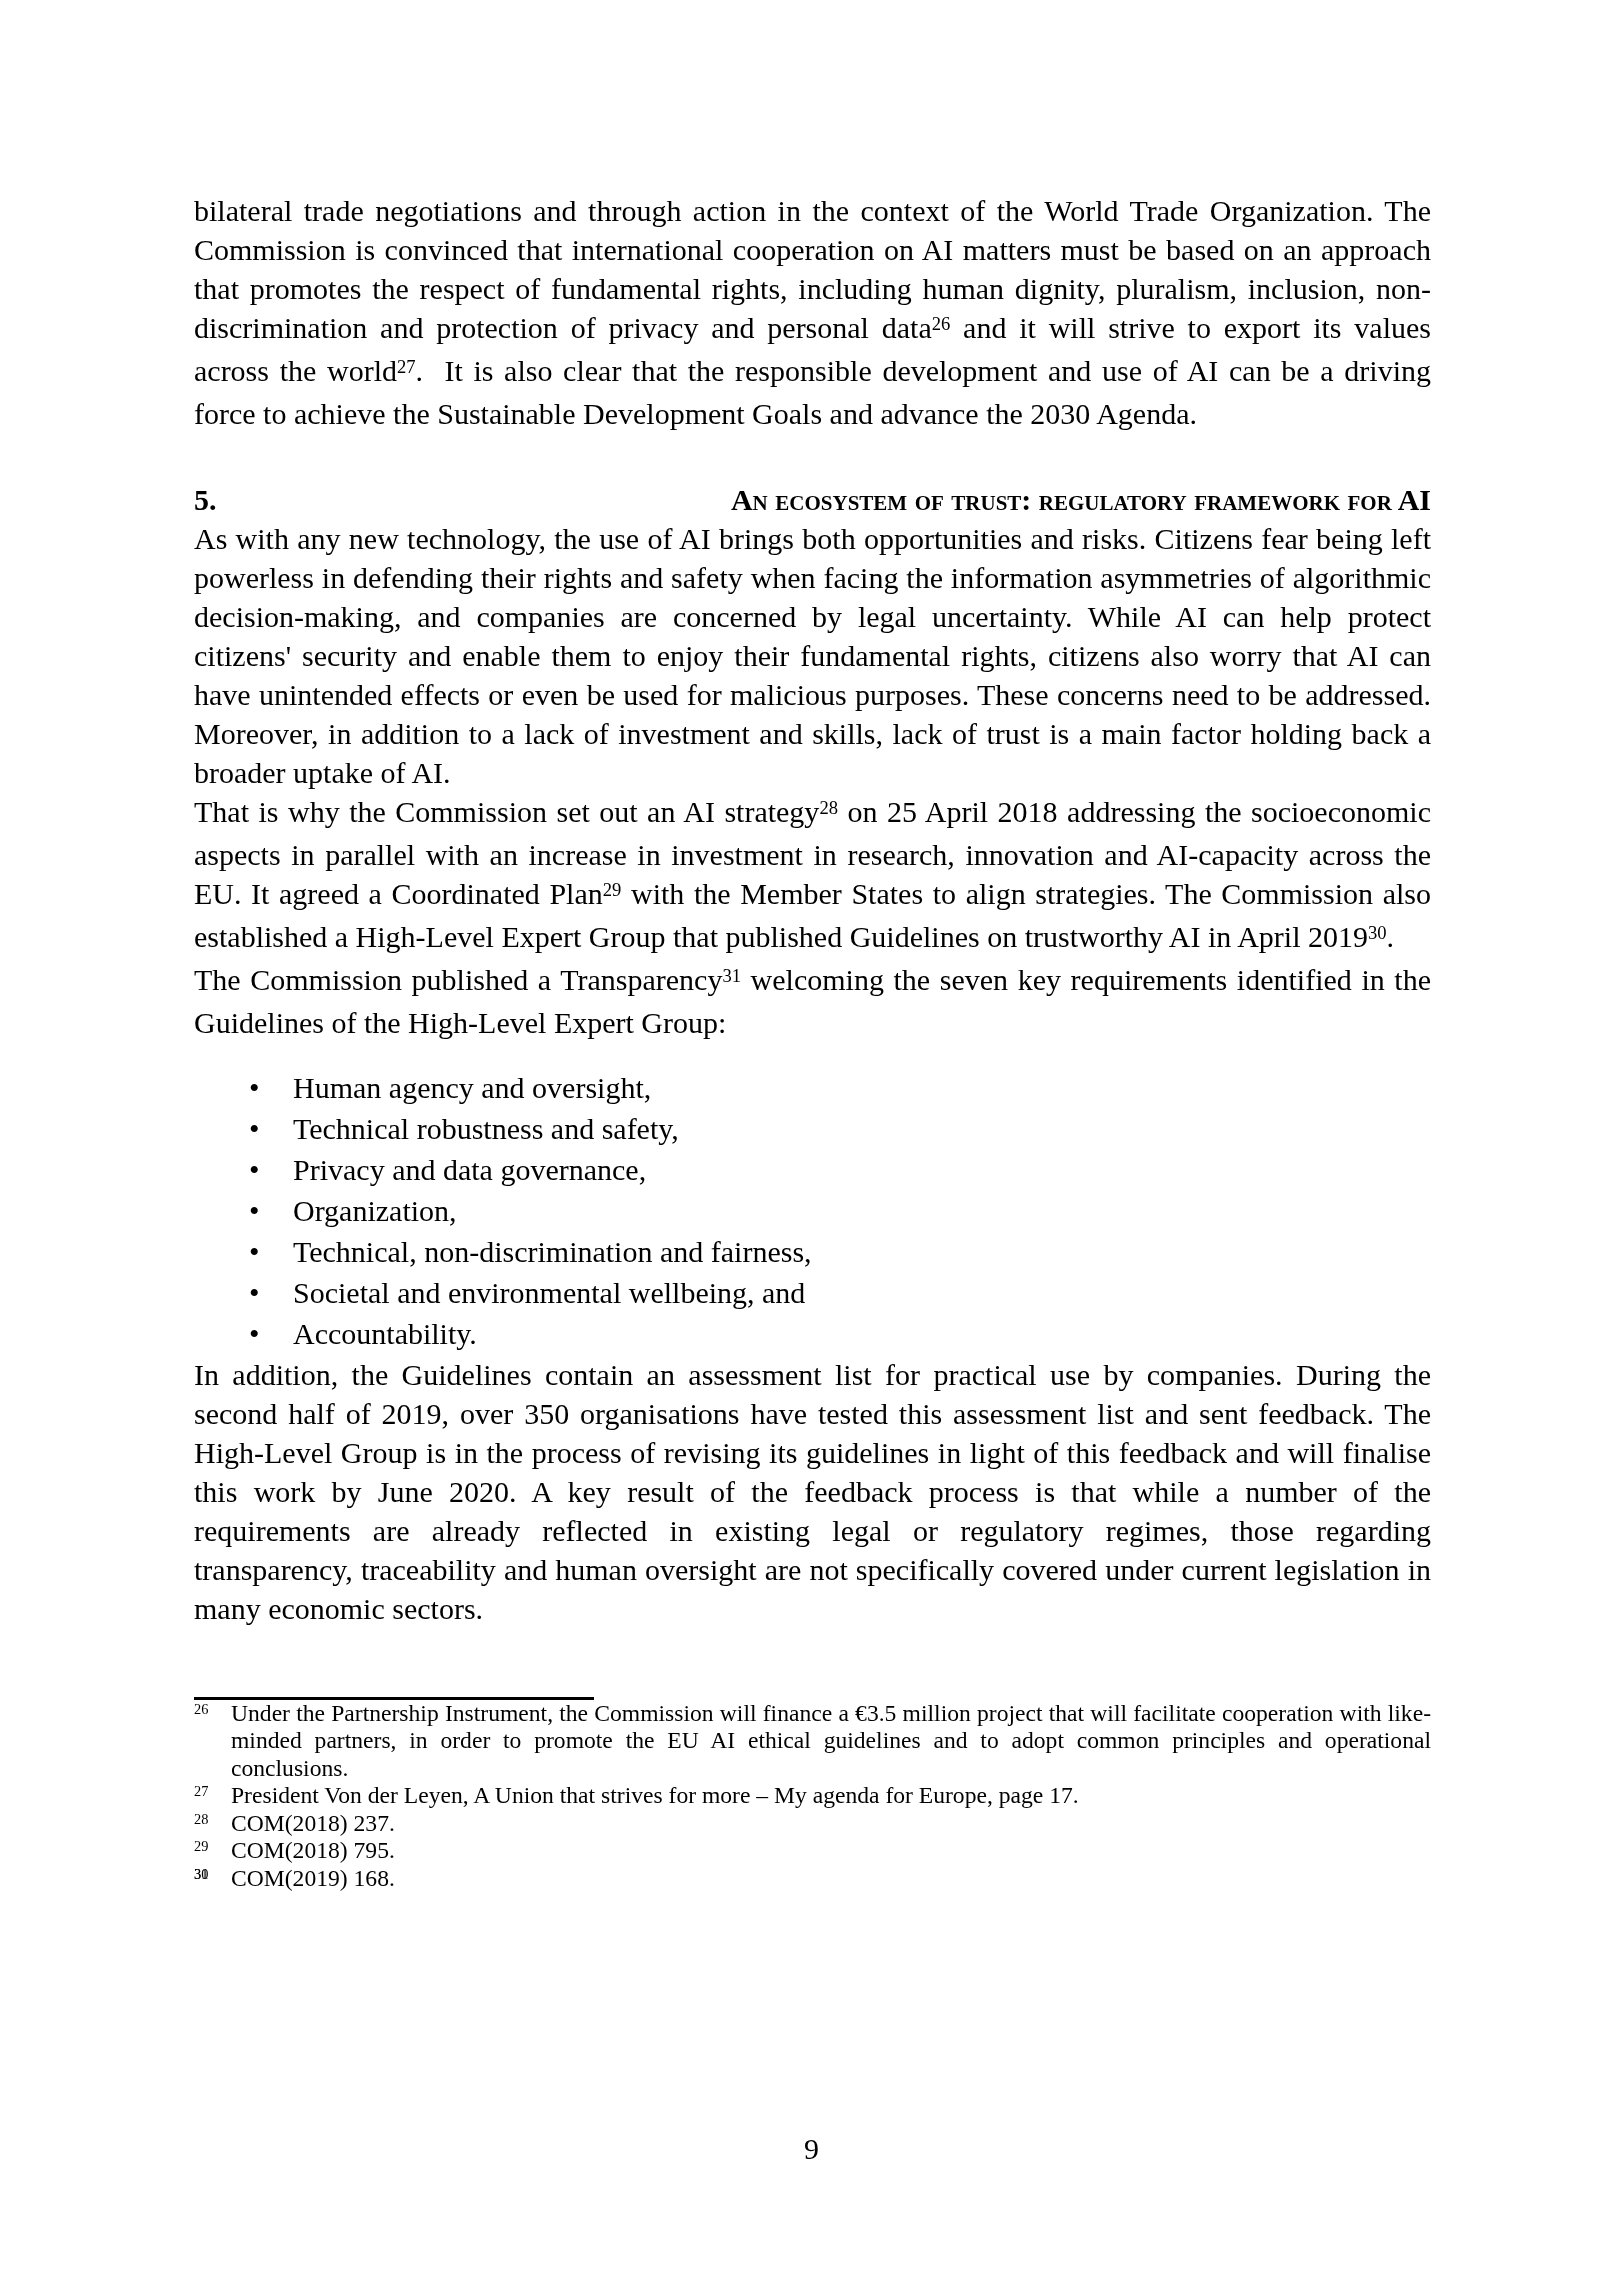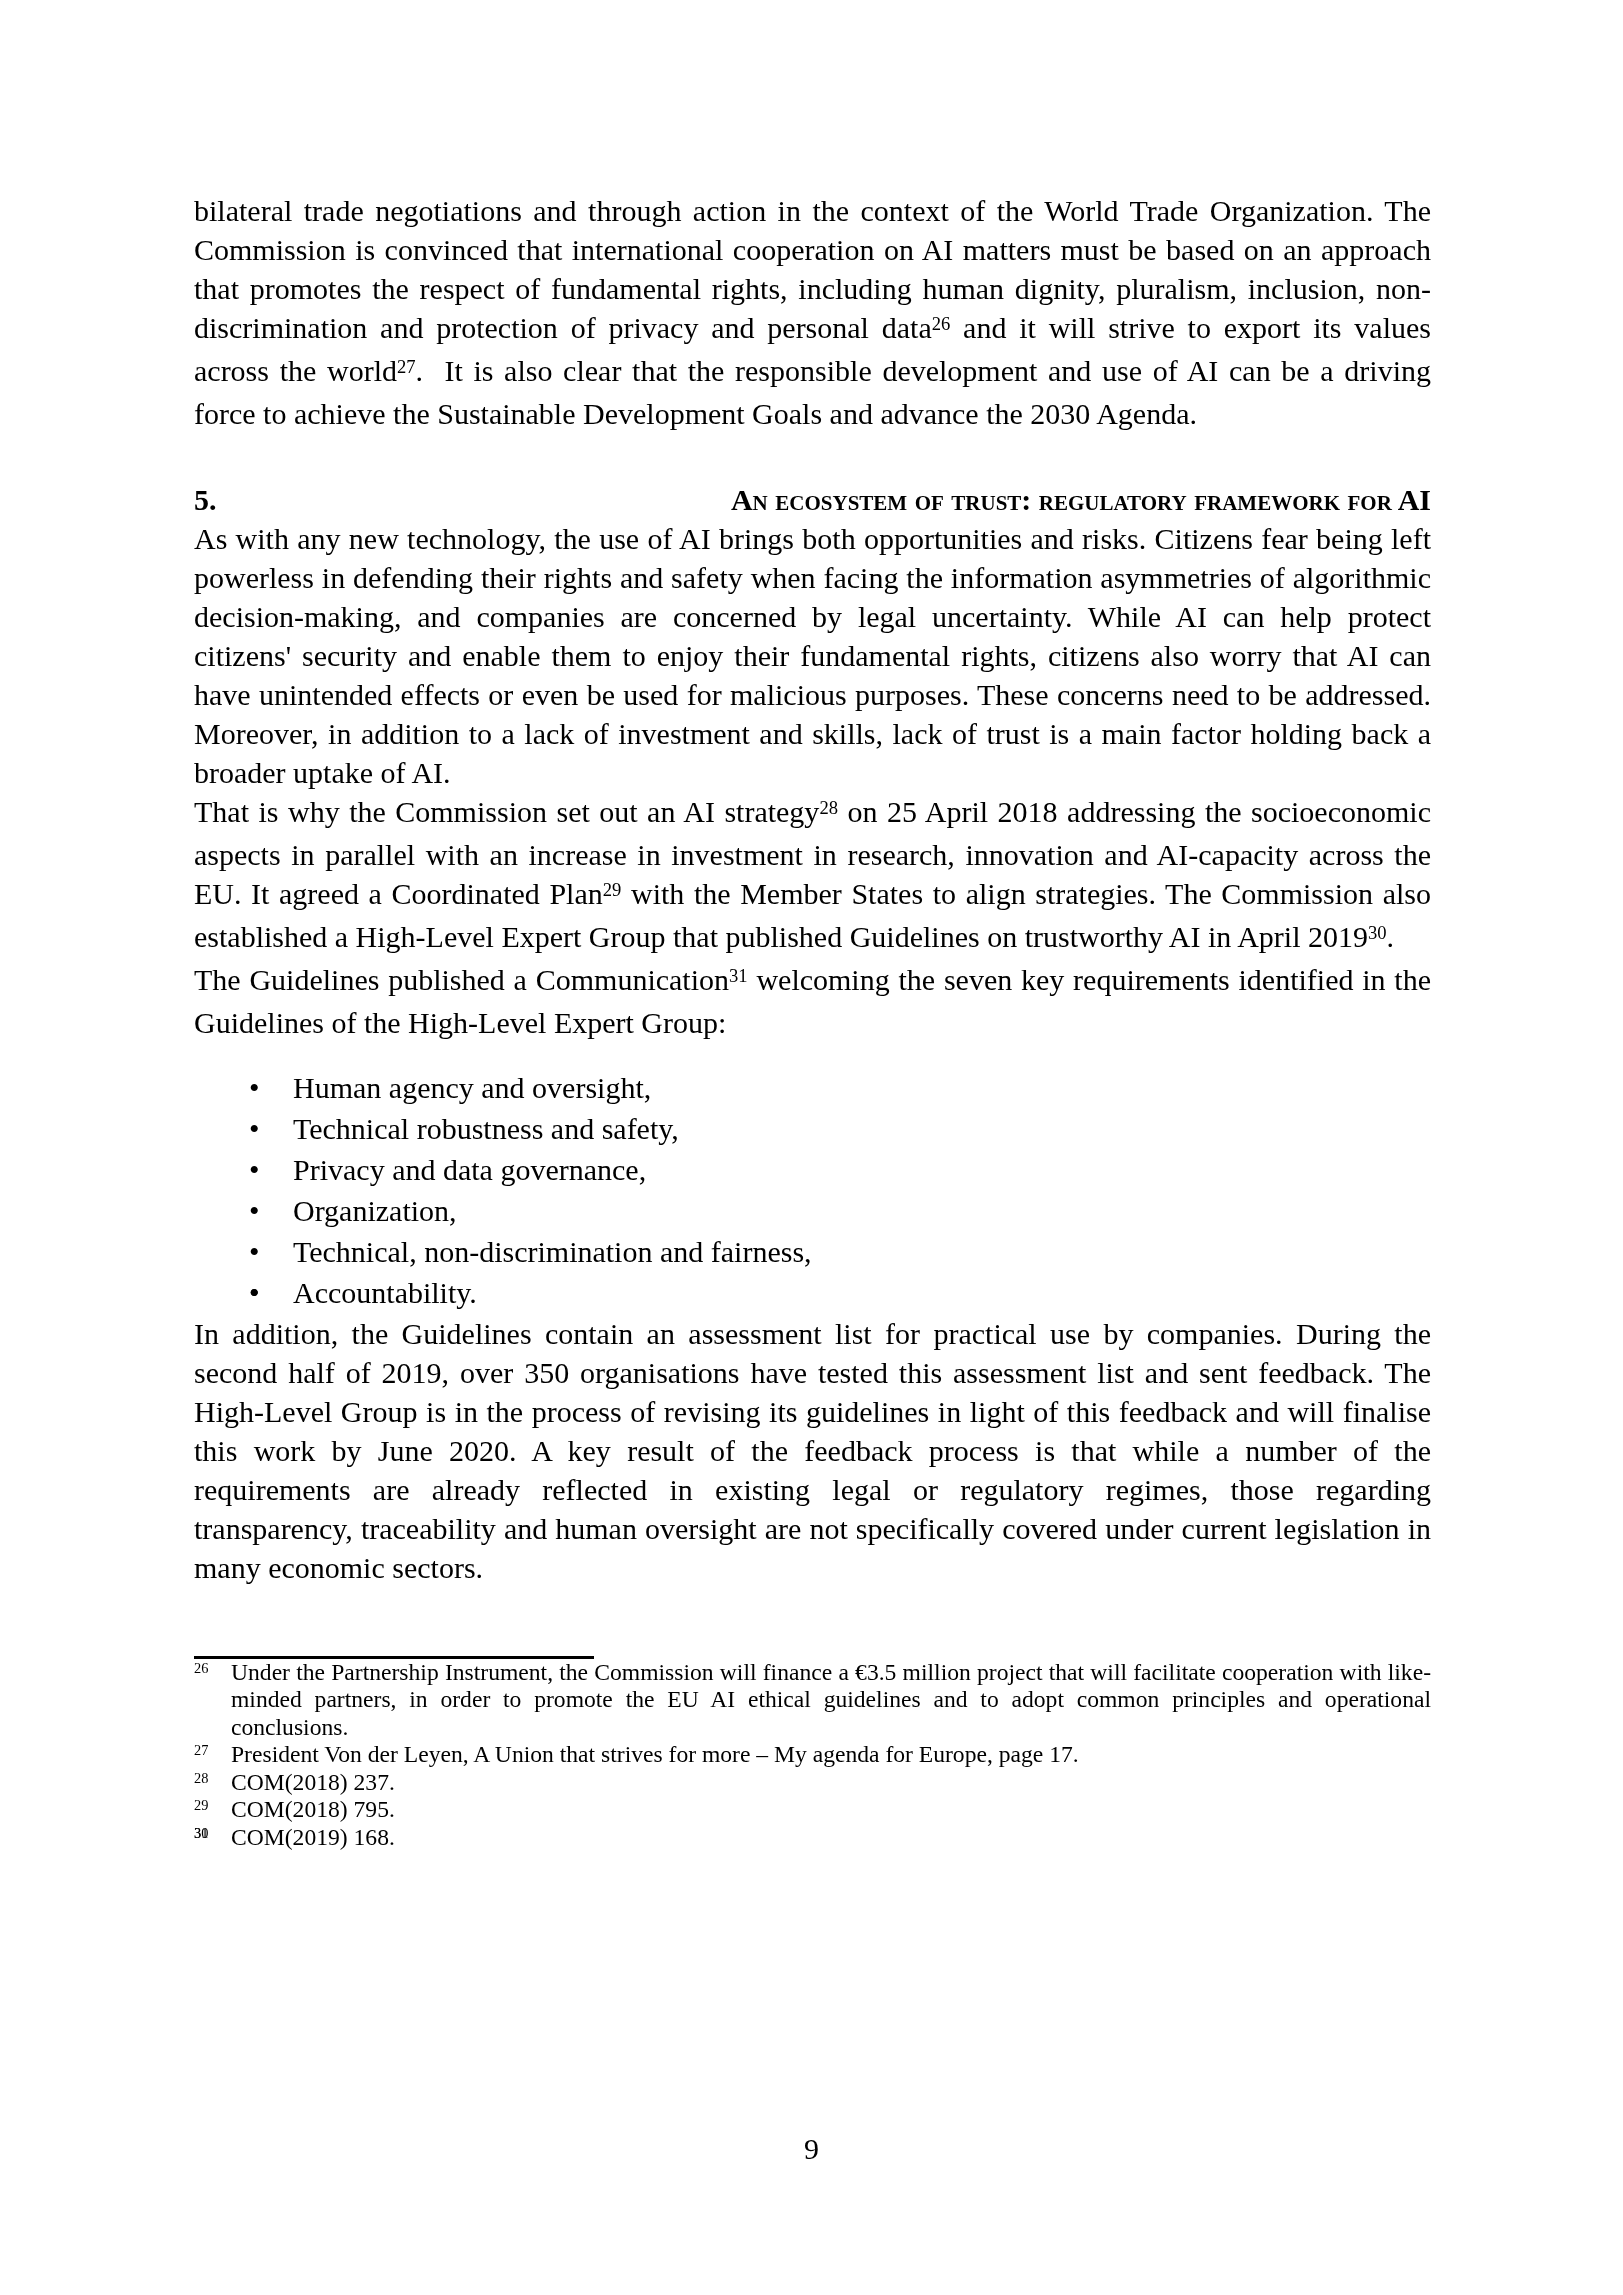--- a/index.html
+++ b/index.html
@@ -104,29 +104,29 @@
 
     <h2 class="heading">
       <span class="hnum">5.</span>
       <span class="htext">An ecosystem of trust: regulatory framework for AI</span>
     </h2>
 
     <p class="body m-p2"><span>As with any new technology, the use of AI brings both opportunities and risks. Citizens fear being left powerless in defending their rights and safety when facing the information asymmetries of algorithmic decision-making, and companies are concerned by legal uncertainty. While AI can help protect citizens' security and enable them to enjoy their fundamental rights, citizens also worry that AI can have unintended effects or even be used for malicious purposes. These concerns need to be addressed. Moreover, in addition to a lack of investment and skills, lack of trust is a main factor holding back a broader uptake of AI.</span></p>
 
     <p class="body m-p3"><span>That is why the Commission set out an AI strategy</span><span class="sup">28</span><span> on 25 April 2018 addressing the socioeconomic aspects in parallel with an increase in investment in research, innovation and AI-capacity across the EU. It agreed a Coordinated Plan</span><span class="sup">29</span><span> with the Member States to align strategies. The Commission also established a High-Level Expert Group that published Guidelines on trustworthy AI in April 2019</span><span class="sup">30</span><span>.</span></p>
 
-    <p class="body m-p4"><span>The Guidelines published a Communication</span><span class="sup">31</span><span> welcoming the seven key requirements identified in the Guidelines of the High-Level Expert Group:</span></p>
+    <p class="body m-p4"><span>The Commission published a Transparency</span><span class="sup">31</span><span> welcoming the seven key requirements identified in the Guidelines of the High-Level Expert Group:</span></p>
 
     <ul class="bullets">
         <li><span class="bullet">•</span><span>Human agency and oversight,</span></li>
         <li><span class="bullet">•</span><span>Technical robustness and safety,</span></li>
         <li><span class="bullet">•</span><span>Privacy and data governance,</span></li>
         <li><span class="bullet">•</span><span>Organization,</span></li>
         <li><span class="bullet">•</span><span>Technical, non-discrimination and fairness,</span></li>
-        <li><span class="bullet">•</span></li>
+        <li><span class="bullet">•</span><span>Societal and environmental wellbeing, and</span></li>
         <li><span class="bullet">•</span><span>Accountability.</span></li>
       </ul>
 
     <p class="body m-p5"><span>In addition, the Guidelines contain an assessment list for practical use by companies. During the second half of 2019, over 350 organisations have tested this assessment list and sent feedback. The High-Level Group is in the process of revising its guidelines in light of this feedback and will finalise this work by June 2020. A key result of the feedback process is that while a number of the requirements are already reflected in existing legal or regulatory regimes, those regarding transparency, traceability and human oversight are not specifically covered under current legislation in many economic sectors.</span></p>
 
 
     <div class="fn-sep"></div>
 
     <div class="footnotes">
         <div class="footnote"><span class="fn-marker">26</span><span>Under the Partnership Instrument, the Commission will finance a €3.5 million project that will facilitate cooperation with like-minded partners, in order to promote the EU AI ethical guidelines and to adopt common principles and operational conclusions.</span></div>

